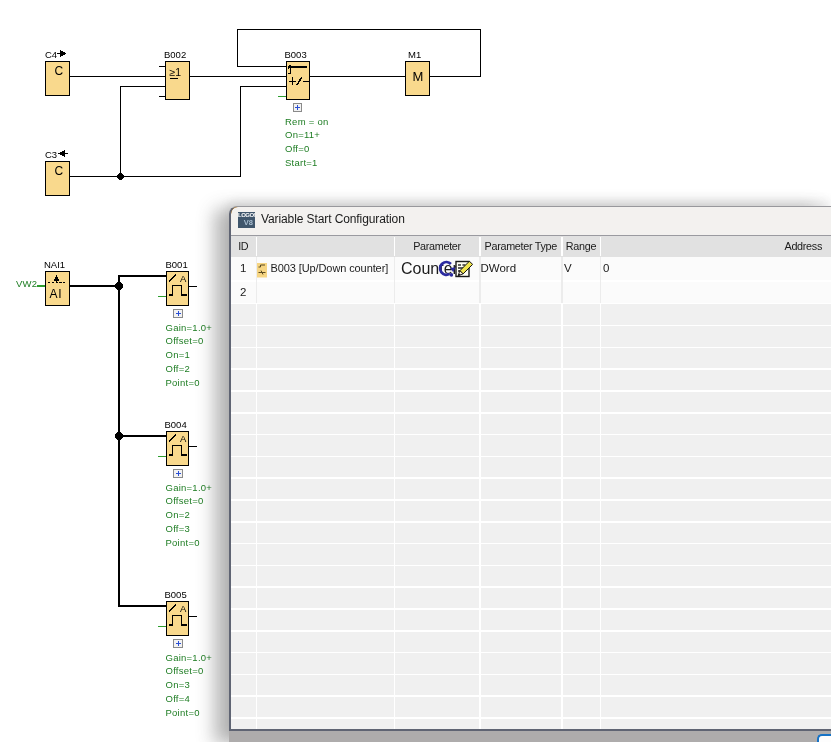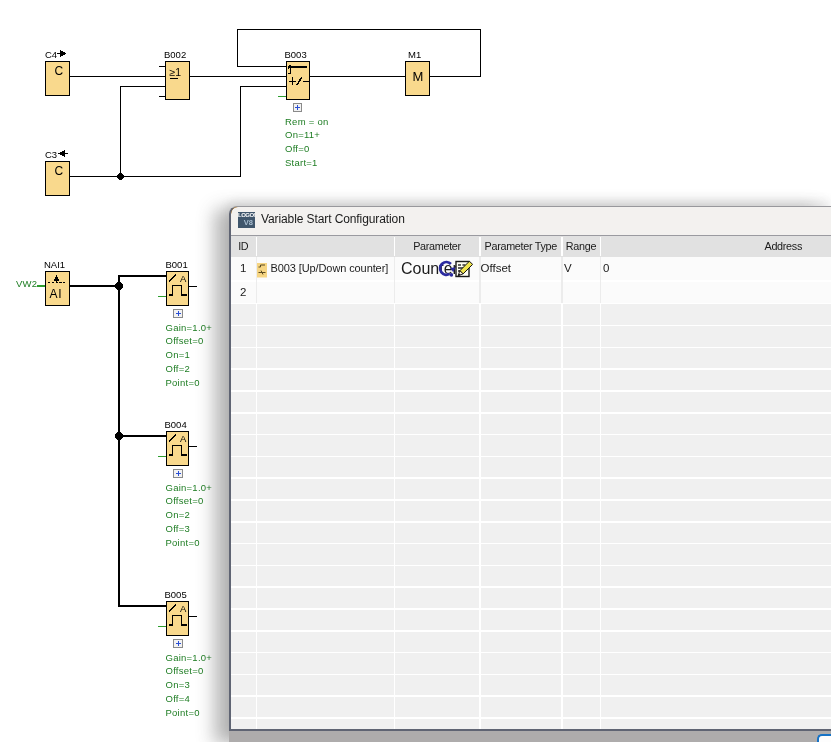--- a/index.html
+++ b/index.html
@@ -175,21 +175,21 @@
         <div style="font-size:7.5px;font-weight:bold;color:#aabfd2;line-height:8px;text-align:right;padding-right:2px;">V8</div>
       </div>
       <div style="position:absolute;left:30px;top:5px;font-size:12px;color:#1a1a1a;letter-spacing:-0.1px;">Variable Start Configuration</div>
     </div>
 
     <div style="position:absolute;left:0;right:0;top:29px;height:21px;background:#e1e1e1;font-size:10.8px;letter-spacing:-0.3px;color:#1b1b1b;">
       <div style="position:absolute;left:0;top:0;width:24.5px;height:21px;line-height:21px;text-align:center;">ID</div>
       <div style="position:absolute;left:164px;top:0;width:84px;height:21px;line-height:21px;text-align:center;">Parameter</div>
       <div style="position:absolute;left:249.5px;top:0;width:80.5px;height:21px;line-height:21px;text-align:center;">Parameter Type</div>
       <div style="position:absolute;left:331.5px;top:0;width:37px;height:21px;line-height:21px;text-align:center;">Range</div>
-      <div style="position:absolute;left:525px;top:0;width:46px;height:21px;line-height:21px;text-align:right;">Address</div>
+      <div style="position:absolute;left:545px;top:0;width:46px;height:21px;line-height:21px;text-align:right;">Address</div>
       <div style="position:absolute;left:24.5px;top:1px;bottom:1px;width:1.5px;background:#fff;"></div>
       <div style="position:absolute;left:162.5px;top:1px;bottom:1px;width:1.5px;background:#fff;"></div>
       <div style="position:absolute;left:248px;top:1px;bottom:1px;width:1.5px;background:#fff;"></div>
       <div style="position:absolute;left:330px;top:1px;bottom:1px;width:1.5px;background:#fff;"></div>
       <div style="position:absolute;left:368.5px;top:1px;bottom:1px;width:1.5px;background:#fff;"></div>
     </div>
 
     <div style="position:absolute;left:0;right:0;top:50px;bottom:0;background:#f0f0f0;">
 
       <div style="position:absolute;left:0;right:0;top:46px;bottom:0;
@@ -230,21 +230,21 @@
 
       <svg style="position:absolute;left:224px;top:3px;" width="18" height="18" viewBox="0 0 18 18">
         <rect x="1" y="1.5" width="13" height="15" fill="#fdfdf2" stroke="#1a1a1a" stroke-width="1.4"></rect>
         <line x1="3" y1="5" x2="11" y2="5" stroke="#333" stroke-width="1.6" stroke-dasharray="3,1.4"></line>
         <line x1="3" y1="8" x2="10" y2="8" stroke="#333" stroke-width="1.6"></line>
         <line x1="3" y1="11" x2="8" y2="11" stroke="#333" stroke-width="1.6"></line>
         <polygon points="14.4,1.2 17.6,4.4 8.1,13.9 4.9,10.7" fill="#efe44e" stroke="#111" stroke-width="1"></polygon>
         <polygon points="4.9,10.7 8.1,13.9 3.0,15.8" fill="#f7edd8" stroke="#111" stroke-width="0.9"></polygon>
         <polygon points="4.3,13.6 3.0,15.8 5.7,14.9" fill="#111"></polygon>
       </svg>
-      <div style="position:absolute;left:249.5px;top:0;height:23px;line-height:23px;font-size:11.5px;color:#1b1b1b;">Offset</div>
+      <div style="position:absolute;left:249.5px;top:0;height:23px;line-height:23px;font-size:11.5px;color:#1b1b1b;">DWord</div>
       <div style="position:absolute;left:333px;top:0;height:23px;line-height:23px;font-size:11.5px;color:#1b1b1b;">V</div>
       <div style="position:absolute;left:372px;top:0;height:23px;line-height:23px;font-size:11.5px;color:#1b1b1b;">0</div>
 
       <div style="position:absolute;left:0;top:24.5px;width:24.5px;height:21.5px;line-height:21.5px;text-align:center;font-size:11.5px;color:#1b1b1b;">2</div>
     </div>
   </div>
 </div>
 </div>
 
 </body></html>

